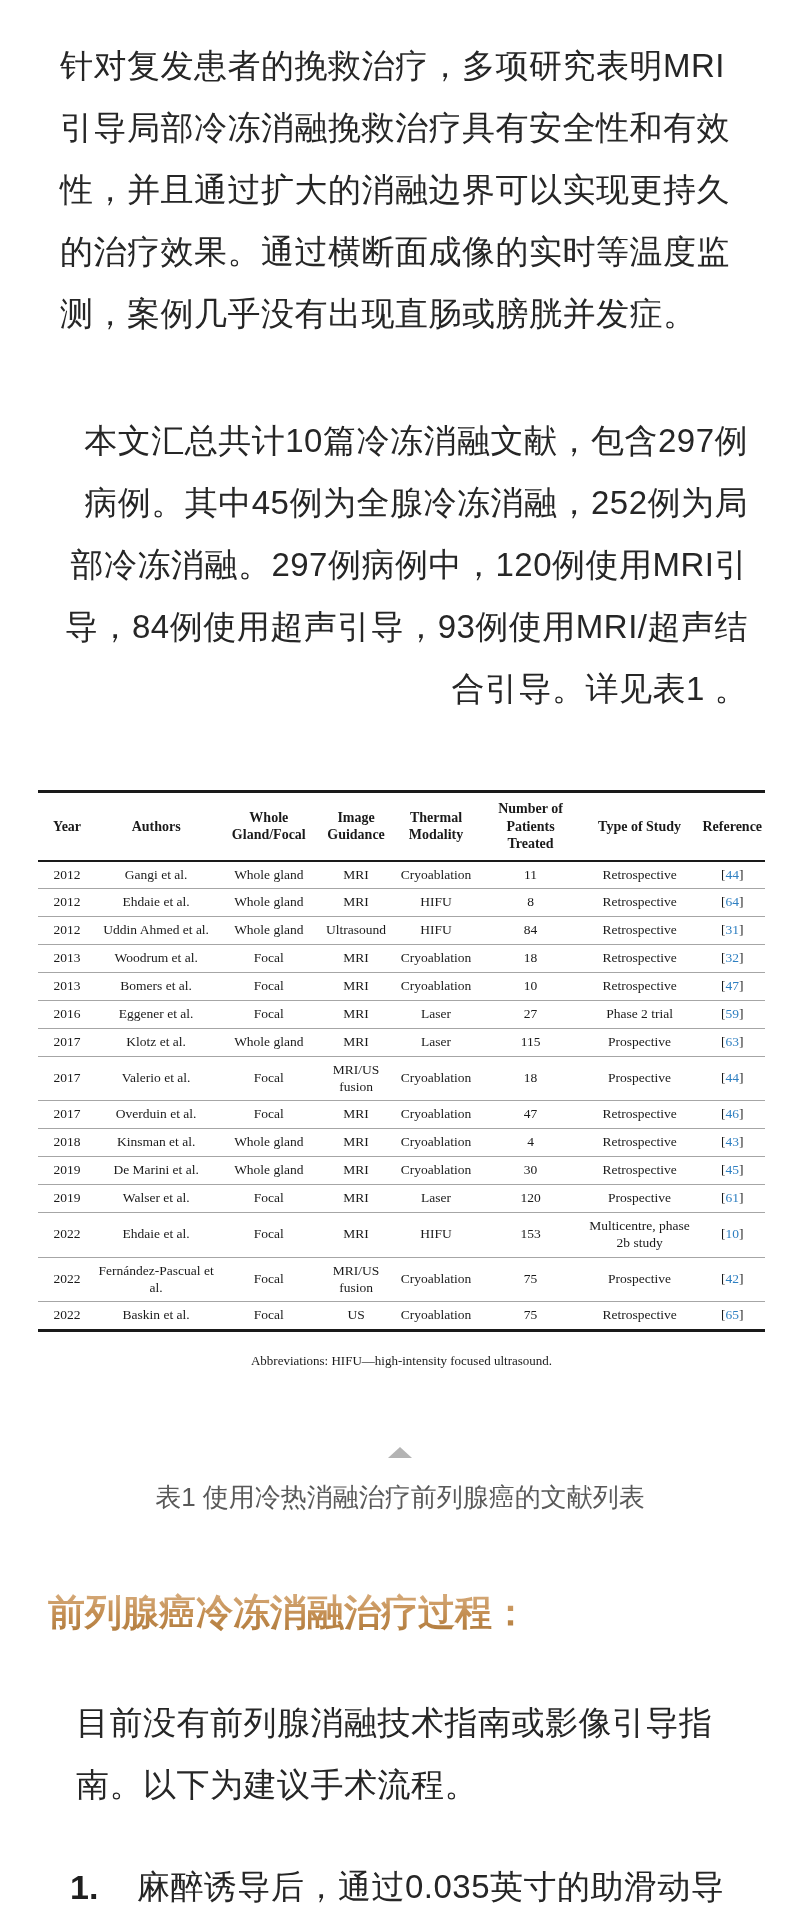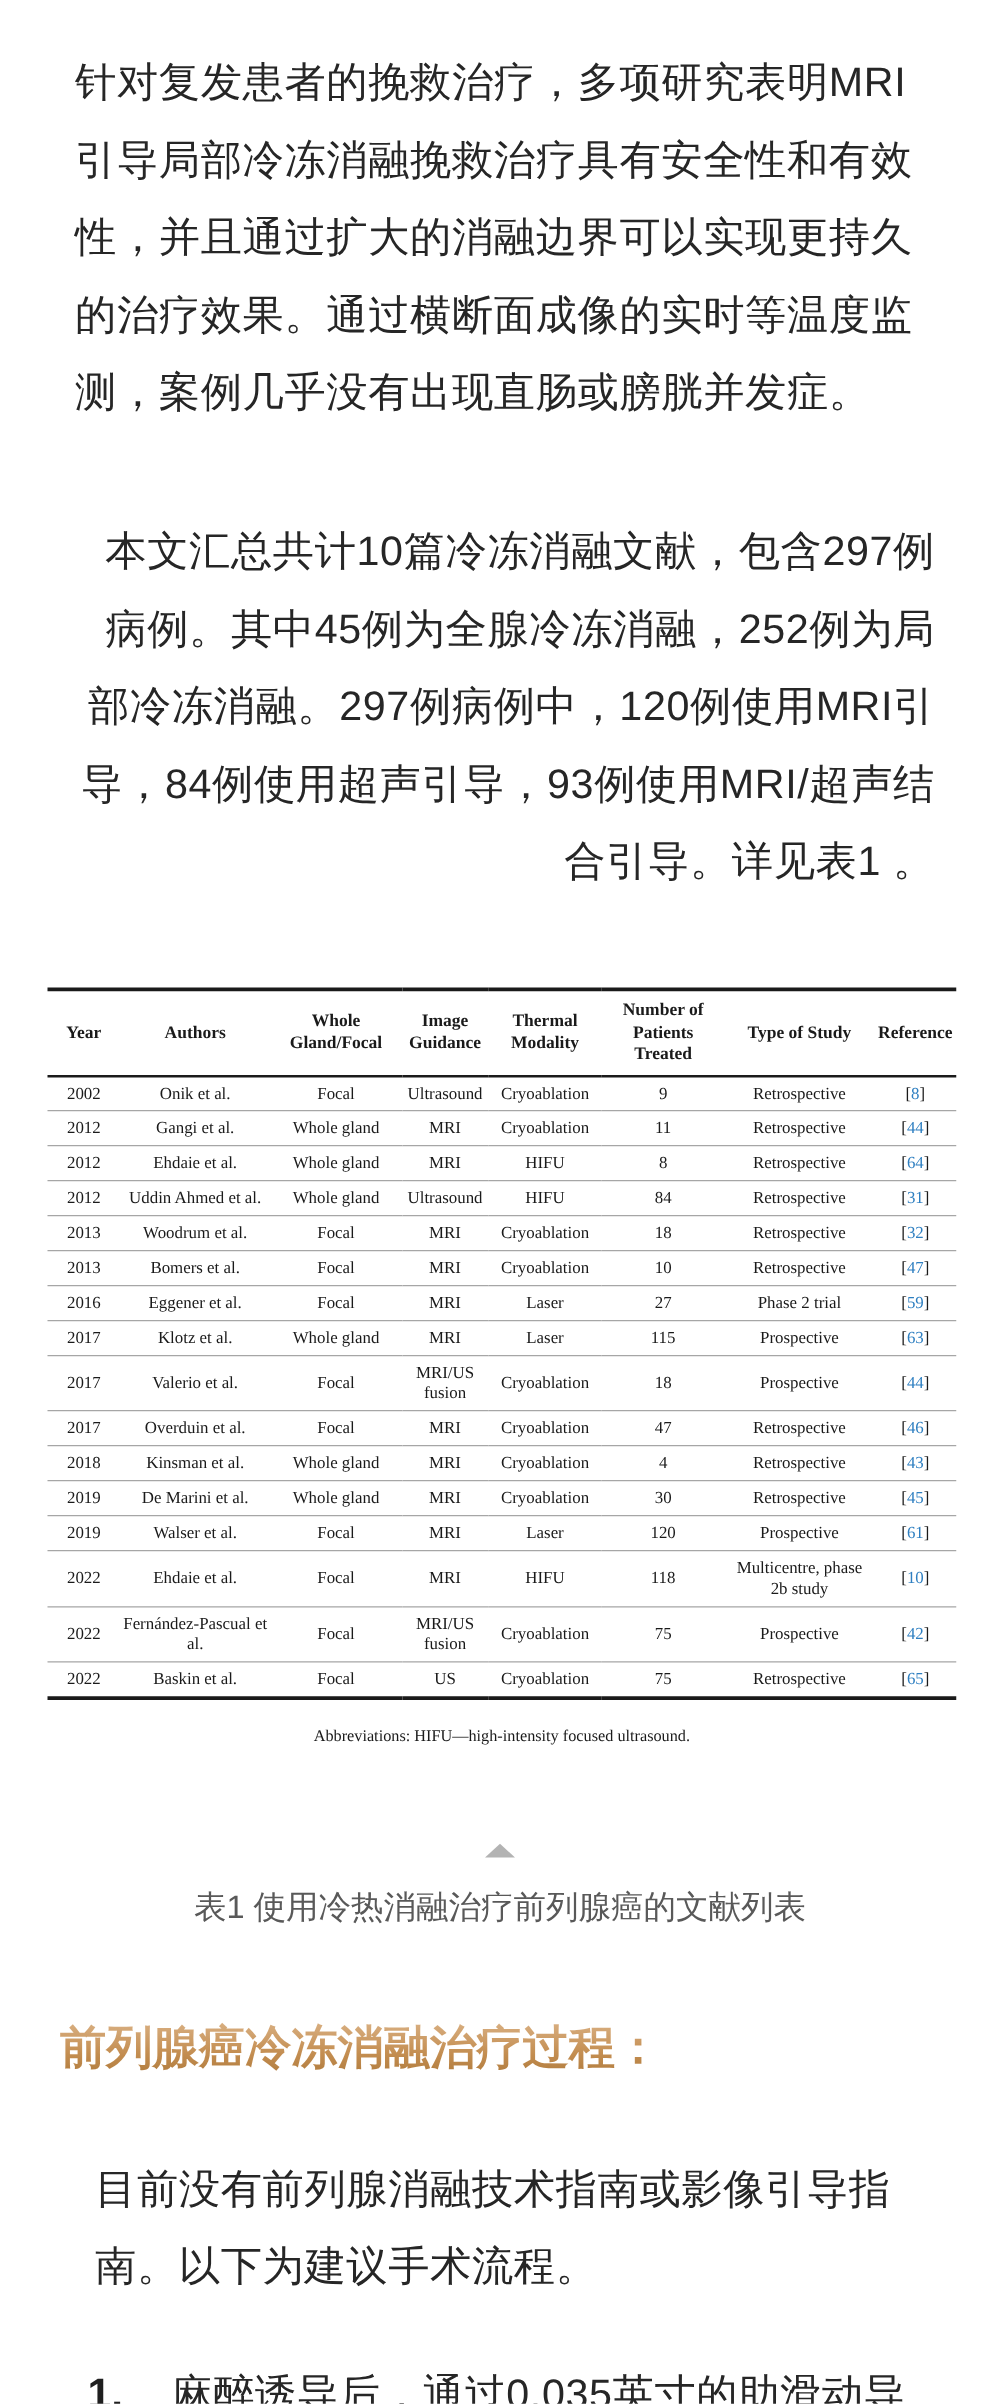--- a/index.html
+++ b/index.html
@@ -74,21 +74,21 @@
     margin-top: 24px;
     text-align: center;
     font-size: 26px;
     color: #595959;
     line-height: 30px;
   }
 
   
   .gold-heading {
     margin: 76px 48px 0 48px;
-    font-family: Liberation Mono, monospace;
+    font-family: Liberation Sans, sans-serif;
     font-weight: 700;
     font-size: 37px;
     line-height: 50px;
     color: #bf8e55;
   }
   @supports ((-webkit-background-clip: text) or (background-clip: text)) {
     .gold-heading {
       background: linear-gradient(180deg, #dab184 0%, #c38d50 55%, #aa7638 100%);
       -webkit-background-clip: text;
       background-clip: text;
@@ -148,30 +148,20 @@
             <th>Whole Gland/Focal</th>
             <th>Image Guidance</th>
             <th>Thermal Modality</th>
             <th>Number of Patients Treated</th>
             <th>Type of Study</th>
             <th>Reference</th>
           </tr>
       </thead>
       <tbody>
           <tr>
-            <td>2002</td>
-            <td>Onik et al.</td>
-            <td>Focal</td>
-            <td>Ultrasound</td>
-            <td>Cryoablation</td>
-            <td>9</td>
-            <td>Retrospective</td>
-            <td>[<a class="ref-num">8</a>]</td>
-          </tr>
-          <tr>
             <td>2012</td>
             <td>Gangi et al.</td>
             <td>Whole gland</td>
             <td>MRI</td>
             <td>Cryoablation</td>
             <td>11</td>
             <td>Retrospective</td>
             <td>[<a class="ref-num">44</a>]</td>
           </tr>
           <tr>
@@ -283,21 +273,21 @@
             <td>120</td>
             <td>Prospective</td>
             <td>[<a class="ref-num">61</a>]</td>
           </tr>
           <tr>
             <td>2022</td>
             <td>Ehdaie et al.</td>
             <td>Focal</td>
             <td>MRI</td>
             <td>HIFU</td>
-            <td>118</td>
+            <td>153</td>
             <td>Multicentre, phase 2b study</td>
             <td>[<a class="ref-num">10</a>]</td>
           </tr>
           <tr>
             <td>2022</td>
             <td>Fernández-Pascual et al.</td>
             <td>Focal</td>
             <td>MRI/US fusion</td>
             <td>Cryoablation</td>
             <td>75</td>

